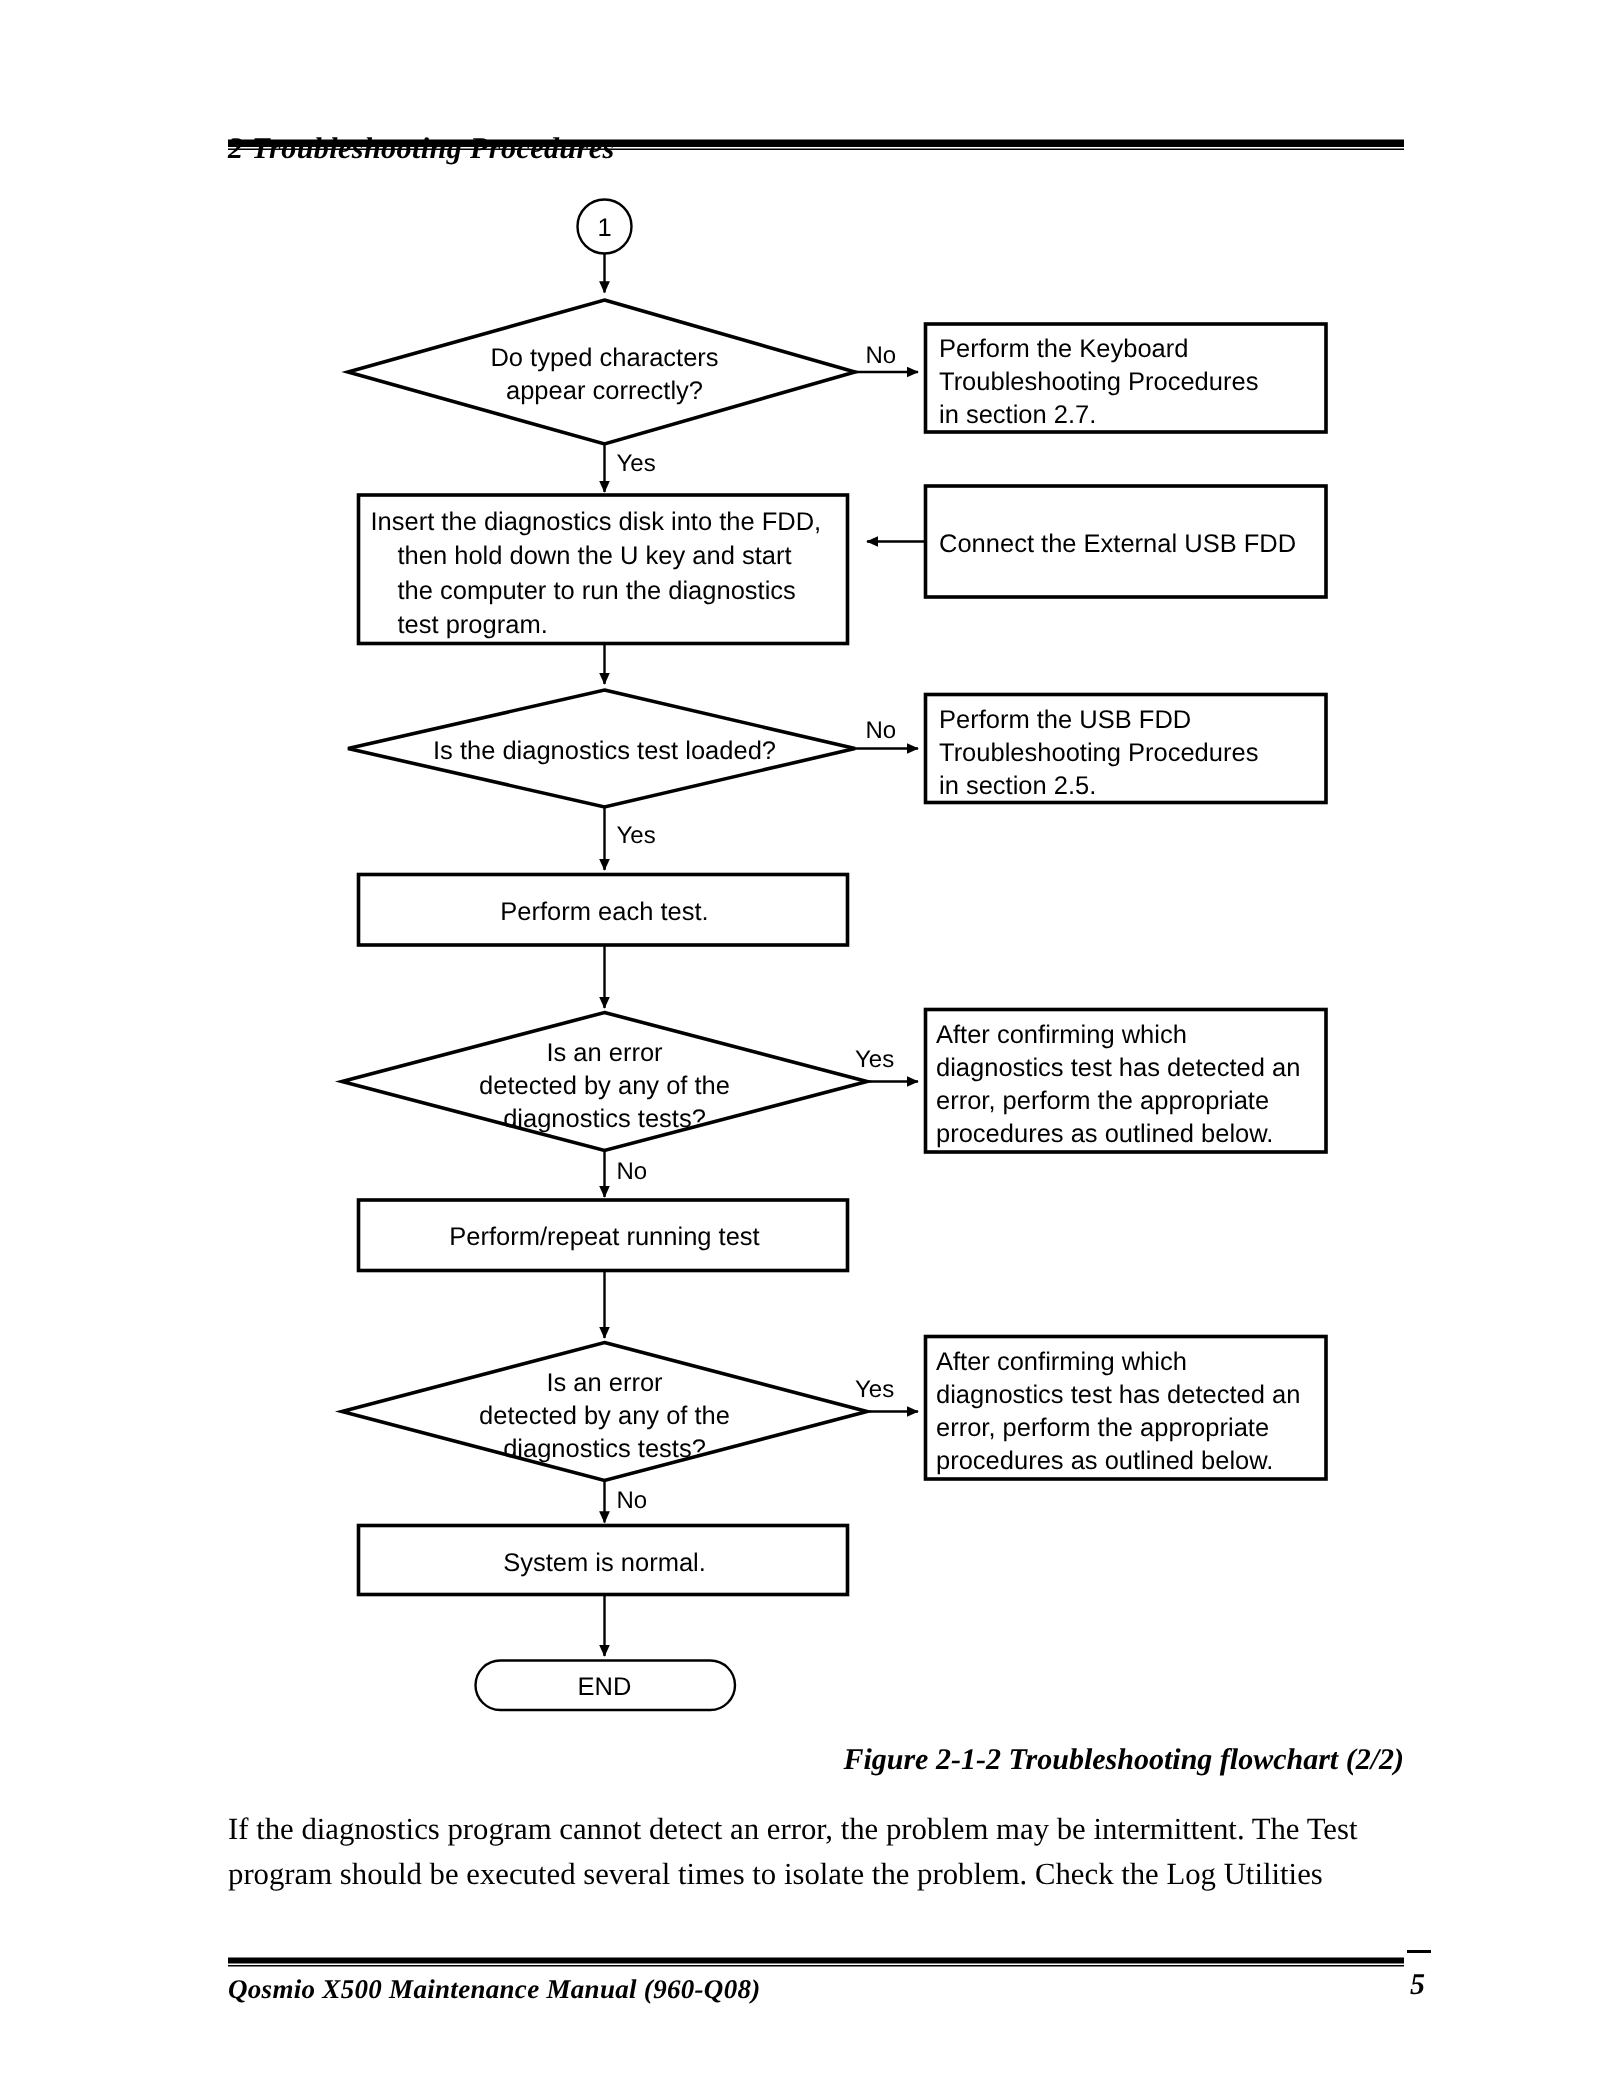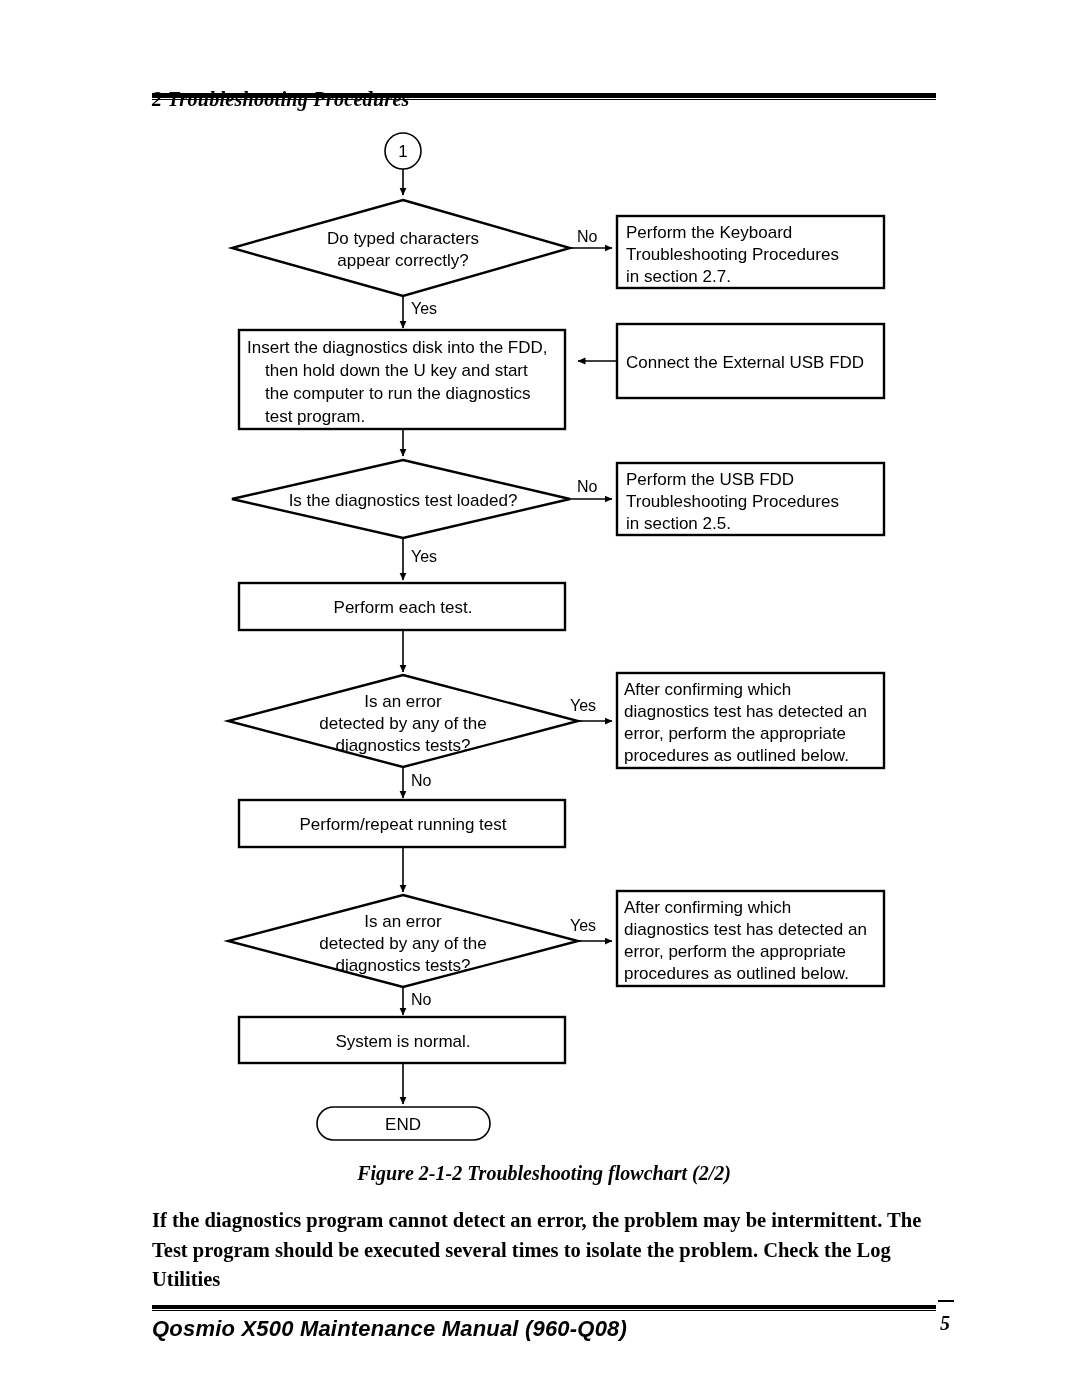--- a/index.html
+++ b/index.html
@@ -89,38 +89,37 @@
   .arrowhead {
     fill: #000000;
   }
 
   
   .figure-caption {
     position: absolute;
     left: 152px;
     top: 1162px;
     width: 784px;
-    text-align: center;
+    text-align: right;
     font-family: "Liberation Serif", serif;
     font-style: italic;
     font-weight: bold;
     font-size: 20px;
   }
 
   
   .body-paragraph {
     position: absolute;
     left: 152px;
     top: 1206px;
     width: 800px;
     font-family: "Liberation Serif", serif;
     font-size: 20.5px;
     line-height: 1.45;
     text-align: left;
-    font-weight: bold;
   }
 
   
   .footer-rule {
     position: absolute;
     left: 152px;
     top: 1305px;
     width: 784px;
     height: 4px;
     background: #000;
@@ -138,24 +137,24 @@
     left: 938px;
     top: 1300px;
     width: 16px;
     height: 2px;
     background: #000;
   }
   .footer-text {
     position: absolute;
     left: 152px;
     top: 1316px;
-    font-family: Liberation Sans, sans-serif;
-    font-style: italic;
-    font-weight: bold;
-    font-size: 22px;
+    font-family: Liberation Serif, serif;
+    font-style: italic;
+    font-weight: bold;
+    font-size: 18px;
     letter-spacing: 0.2px;
     white-space: nowrap;
   }
   .footer-page {
     position: absolute;
     left: 932px;
     top: 1312px;
     width: 26px;
     text-align: center;
     font-family: "Liberation Serif", serif;

